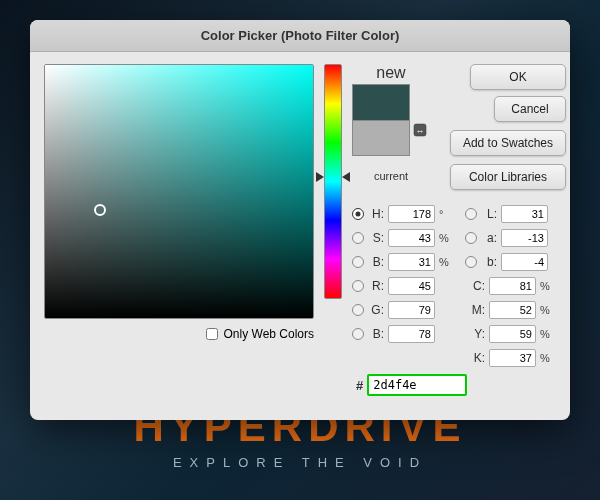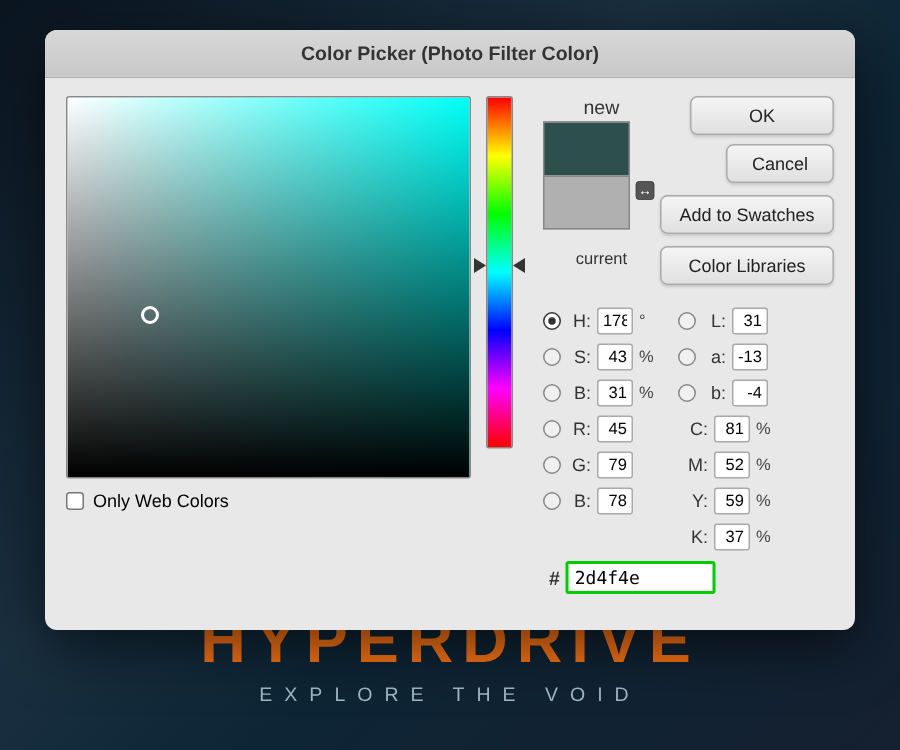--- a/index.html
+++ b/index.html
@@ -118,20 +118,21 @@
       left: 55px;
       top: 145px;
       pointer-events: none;
     }
 
     .only-web-colors {
       display: flex;
       align-items: center;
       gap: 6px;
       margin-top: 8px;
+      justify-content: flex-end;
     }
 
     .hue-slider {
       width: 18px;
       height: 235px;
       border: 1px solid #888;
       border-radius: 2px;
       background: linear-gradient(to bottom,
         #ff0000 0%,
         #ff8000 8.33%,
@@ -275,21 +276,21 @@
     }
 
     .field-label {
       font-size: 12px;
       color: #333;
       width: 16px;
       text-align: right;
     }
 
     .field-input {
-      width: 24px;
+      width: 47px;
       height: 18px;
       border: 1px solid #aaa;
       border-radius: 2px;
       background: white;
       font-size: 11px;
       padding: 0 3px;
       text-align: right;
     }
 
     .field-unit {
@@ -343,21 +344,21 @@
       align-items: flex-start;
     }
 
     .color-preview-block {
       display: flex;
       flex-direction: column;
       align-items: center;
     }
 
     .new-label {
-      font-size: 13px;
+      font-size: 16px;
       color: #333;
       margin-bottom: 2px;
     }
 
     .current-label {
       font-size: 11px;
       color: #333;
       margin-top: 14px;
     }
 

